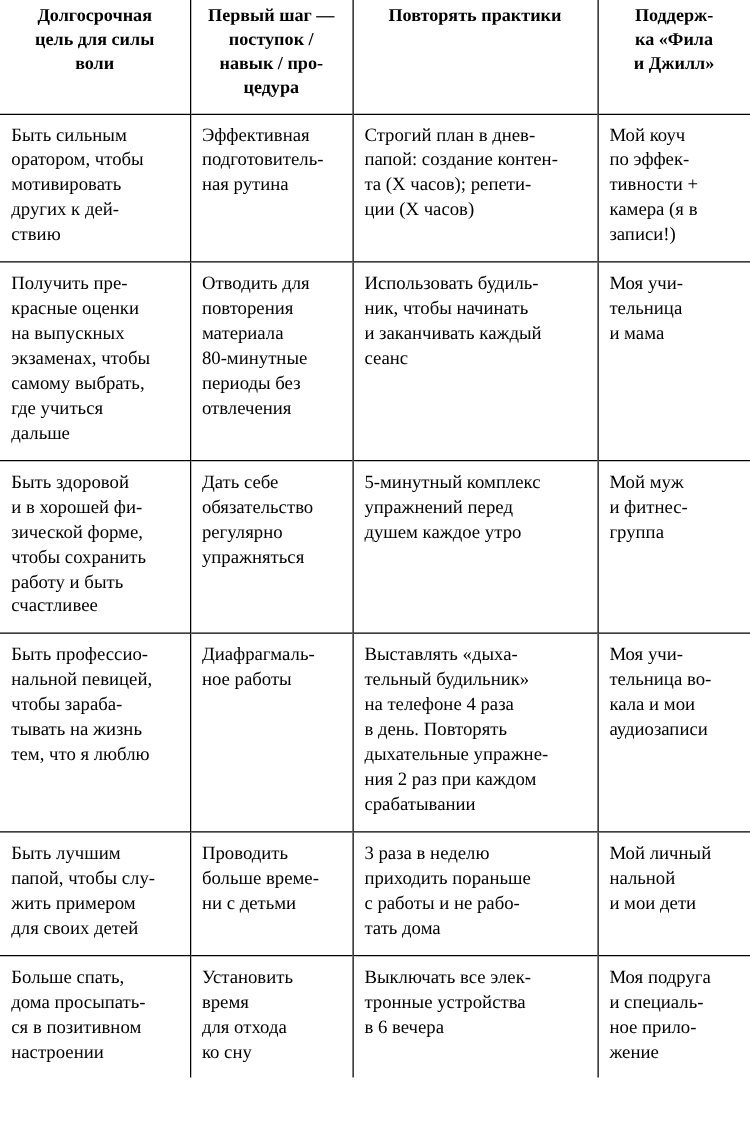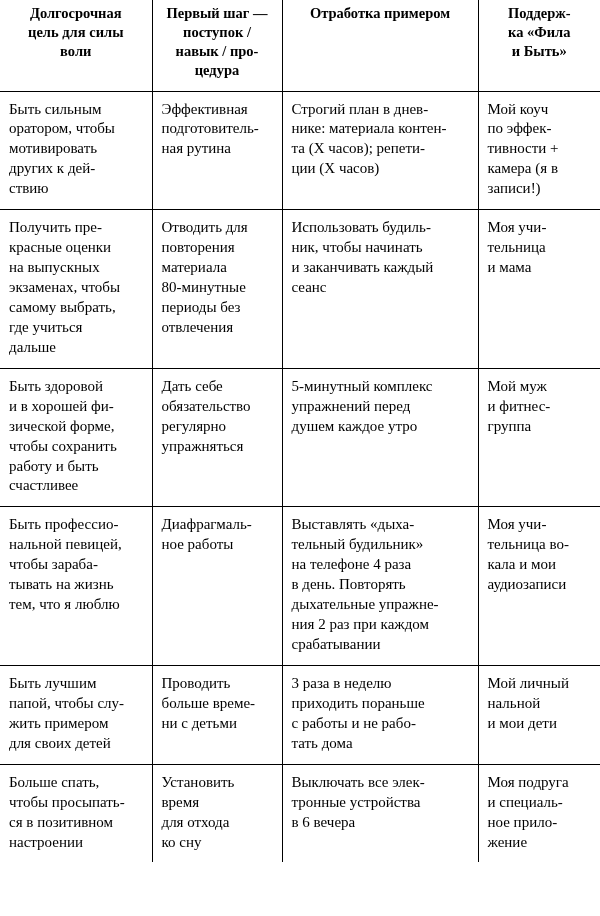--- a/index.html
+++ b/index.html
@@ -91,46 +91,46 @@
 цель для силы
 воли</span>
         </th>
         <th>
           <span class="hdr-text">Первый шаг —
 поступок /
 навык / про-
 цедура</span>
         </th>
         <th>
-          <span class="hdr-text">Отработка примером</span>
+          <span class="hdr-text">Повторять практики</span>
         </th>
         <th>
           <span class="hdr-text">Поддерж-
 ка «Фила
-и Быть»</span>
+и Джилл»</span>
         </th>
       </tr>
     </thead>
     <tbody>
       <tr>
         <td>
             <span class="cell-text">Быть сильным
 оратором, чтобы
 мотивировать
 других к дей-
 ствию</span>
           </td>
         <td>
             <span class="cell-text">Эффективная
 подготовитель-
 ная рутина</span>
           </td>
         <td>
             <span class="cell-text">Строгий план в днев-
-нике: материала контен-
+папой: создание контен-
 та (Х часов); репети-
 ции (Х часов)</span>
           </td>
         <td>
             <span class="cell-text">Мой коуч
 по эффек-
 тивности +
 камера (я в
 записи!)</span>
           </td>
@@ -239,21 +239,21 @@
           </td>
         <td>
             <span class="cell-text">Мой личный
 нальной
 и мои дети</span>
           </td>
       </tr>
       <tr>
         <td>
             <span class="cell-text">Больше спать,
-чтобы просыпать-
+дома просыпать-
 ся в позитивном
 настроении</span>
           </td>
         <td>
             <span class="cell-text">Установить время
 для отхода
 ко сну</span>
           </td>
         <td>
             <span class="cell-text">Выключать все элек-

